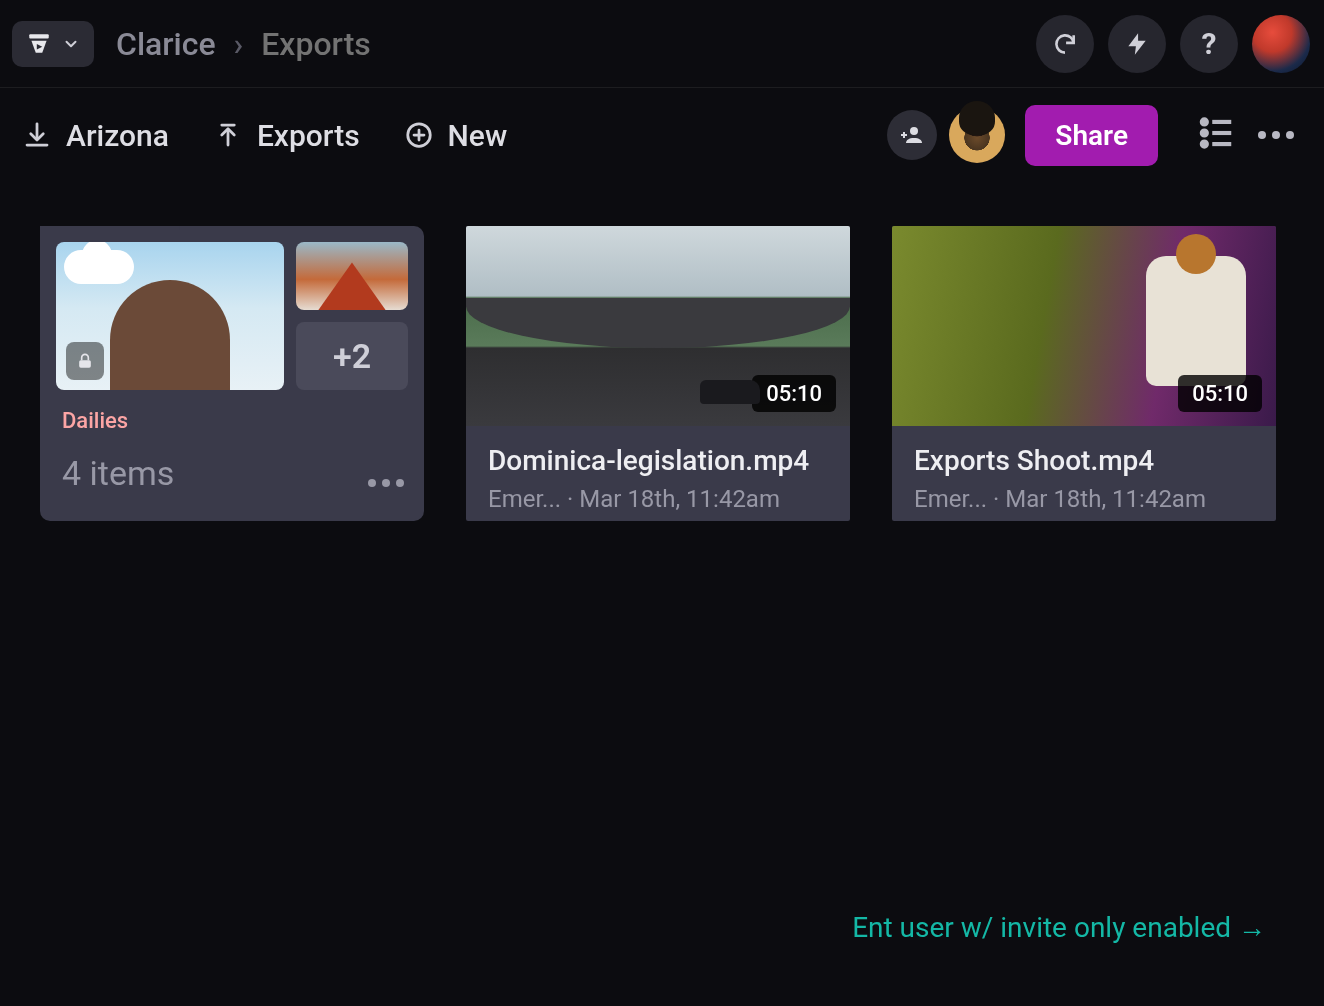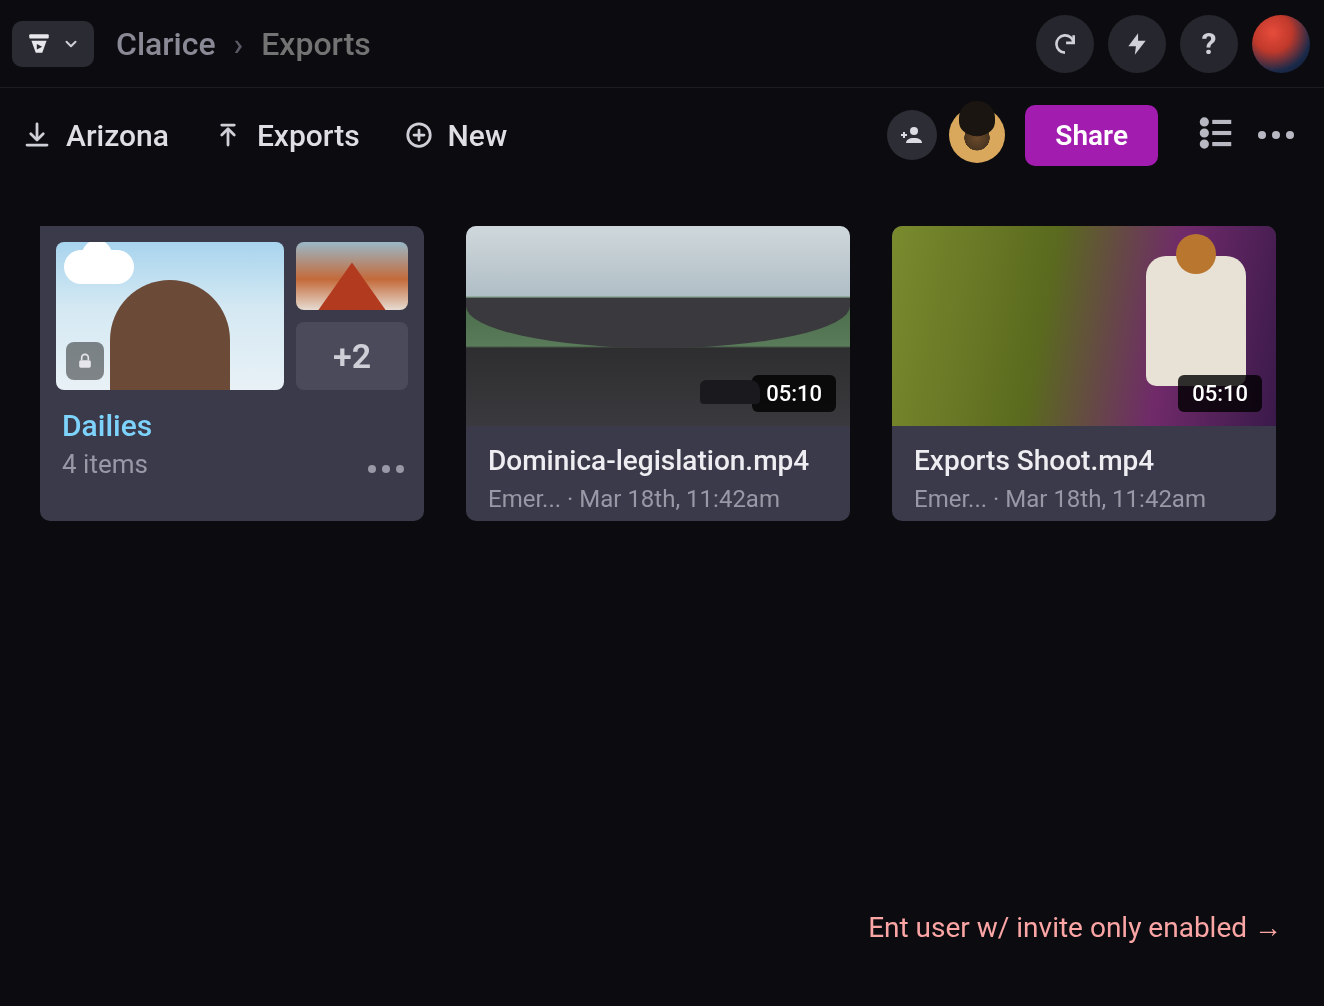--- a/index.html
+++ b/index.html
@@ -129,21 +129,21 @@
   
   .grid {
     display: flex;
     gap: 42px;
     padding: 44px 40px;
   }
 
   .card, .folder-card {
     width: 384px;
     background: #3a3a4a;
-    border-radius: 10px;
+    border-radius: 2px;
     overflow: hidden;
     cursor: pointer;
   }
 
   
   .folder-card {
     background: #3a3a4a;
     border-radius: 0 10px 10px 10px;
     position: relative;
     padding-top: 16px;
@@ -197,22 +197,22 @@
     flex:1; border-radius:8px;
     background:#4a4a5a;
     display:flex;align-items:center;justify-content:center;
     font-size:34px; font-weight:600; color:#cfcfd8;
   }
 
   .folder-meta {
     padding: 18px 22px 22px;
     position:relative;
   }
-  .folder-title { font-size: 30px; font-weight:500; color:#7dd3fc; }
-  .folder-sub   { font-size: 26px; color:#9898a6; margin-top:6px; }
+  .folder-title { font-size: 22px; font-weight:500; color:#fca5a5; }
+  .folder-sub   { font-size: 34px; color:#9898a6; margin-top:20px; }
   .folder-more  {
     position:absolute; right:20px; bottom:28px;
     display:flex; gap:6px; cursor:pointer;
   }
   .folder-more span{width:8px;height:8px;border-radius:50%;background:#9898a6;}
 
   
   .thumb {
     height: 200px; position: relative;
     background: #222;
@@ -236,24 +236,24 @@
     color:#fff; font-size:22px; font-weight:500;
     padding:6px 14px; border-radius:6px;
   }
   .card-meta { padding: 18px 22px 8px; }
   .card-title { font-size:28px; font-weight:500; color:#eeeef2; white-space:nowrap; overflow:hidden; text-overflow:ellipsis; }
   .card-sub   { font-size:24px; color:#9898a6; margin-top:8px; white-space:nowrap; overflow:hidden; text-overflow:ellipsis; }
 
   
   .footer-note {
     position: absolute;
-    right: 42px;
+    right: 58px;
     bottom: 62px;
     font-size: 28px;
-    color: #fca5a5;
+    color: #14b8a6;
   }
 </style>
 </head>
 <body>
 
 <div class="topbar">
   <div class="project-switcher">
     <svg class="app-logo" viewBox="0 0 24 24">
       <rect x="3" y="3" width="18" height="4" rx="1" fill="#e8e8ec"></rect>
       <path d="M5 9 L19 9 L15 20 L9 20 Z" fill="#e8e8ec"></path>

